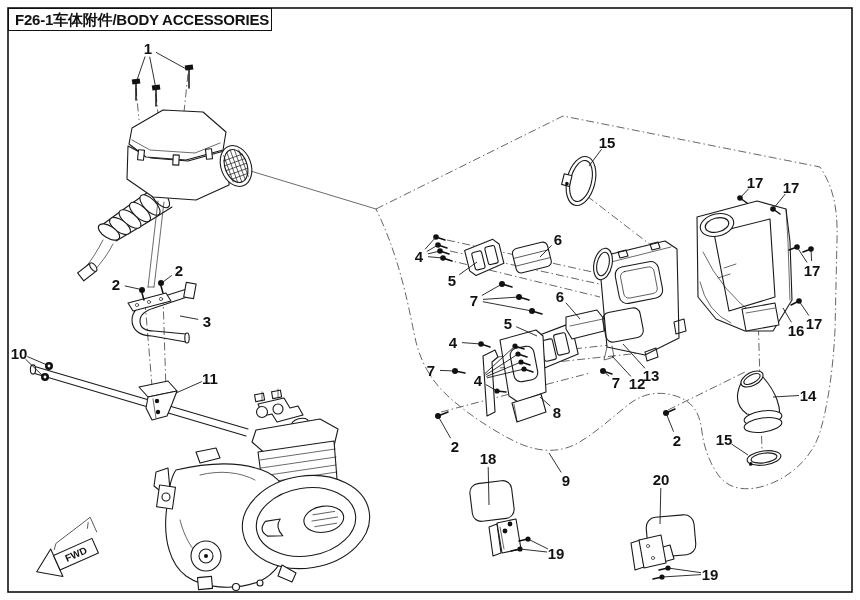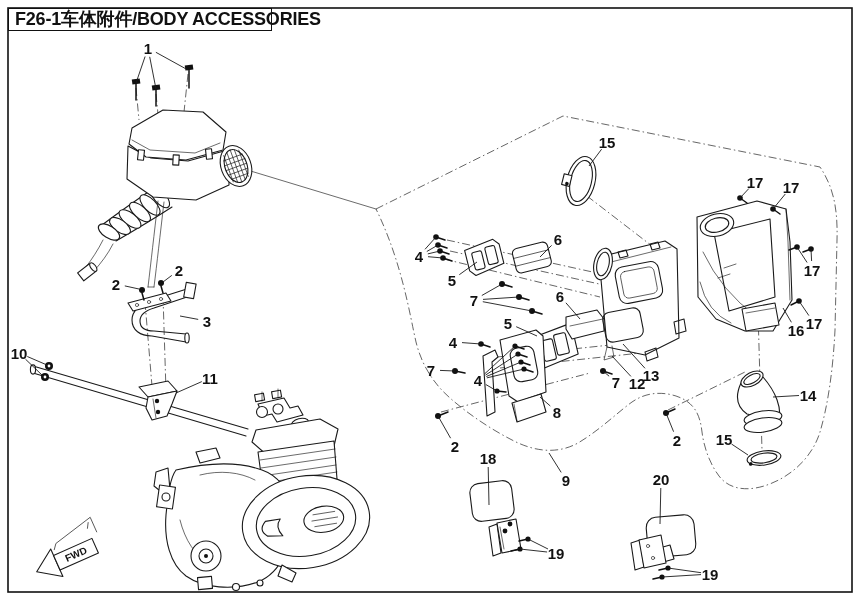--- a/index.html
+++ b/index.html
@@ -1,20 +1,20 @@
 <!DOCTYPE html>
 <html><head>
 <meta charset="utf-8">
 <style>
   html,body{margin:0;padding:0;background:#fff;}
   #page{position:relative;width:860px;height:600px;background:#fff;
         font-family:"Liberation Sans","DejaVu Sans",sans-serif;overflow:hidden;}
   #title-box{position:absolute;left:8px;top:8px;width:252px;height:19px;
         border:1.7px solid #111;background:#fff;z-index:5;
-        font-weight:bold;font-size:18px;line-height:19px;padding:1px 4px 1px 6px;
+        font-weight:bold;font-size:15px;line-height:19px;padding:1px 4px 1px 6px;
         color:#111;letter-spacing:-0.2px;white-space:nowrap;}
   svg{position:absolute;left:0;top:0;}
   .ln{fill:none;stroke:#1a1a1a;stroke-width:1.1;stroke-linejoin:round;stroke-linecap:round;}
   .lnw{fill:#fff;stroke:#1a1a1a;stroke-width:1.1;stroke-linejoin:round;stroke-linecap:round;}
   .thin{fill:none;stroke:#1a1a1a;stroke-width:.65;stroke-linecap:round;}
   .dash{fill:none;stroke:#333;stroke-width:.75;stroke-dasharray:8 3 1.5 3;}
   .leader{stroke:#1a1a1a;stroke-width:.9;}
   .bolt circle{fill:#111;stroke:none;}
   .bolt line{stroke:#111;stroke-width:1.5;stroke-linecap:round;}
   .callout{font-family:"Liberation Sans","DejaVu Sans",sans-serif;font-weight:bold;font-size:15px;

